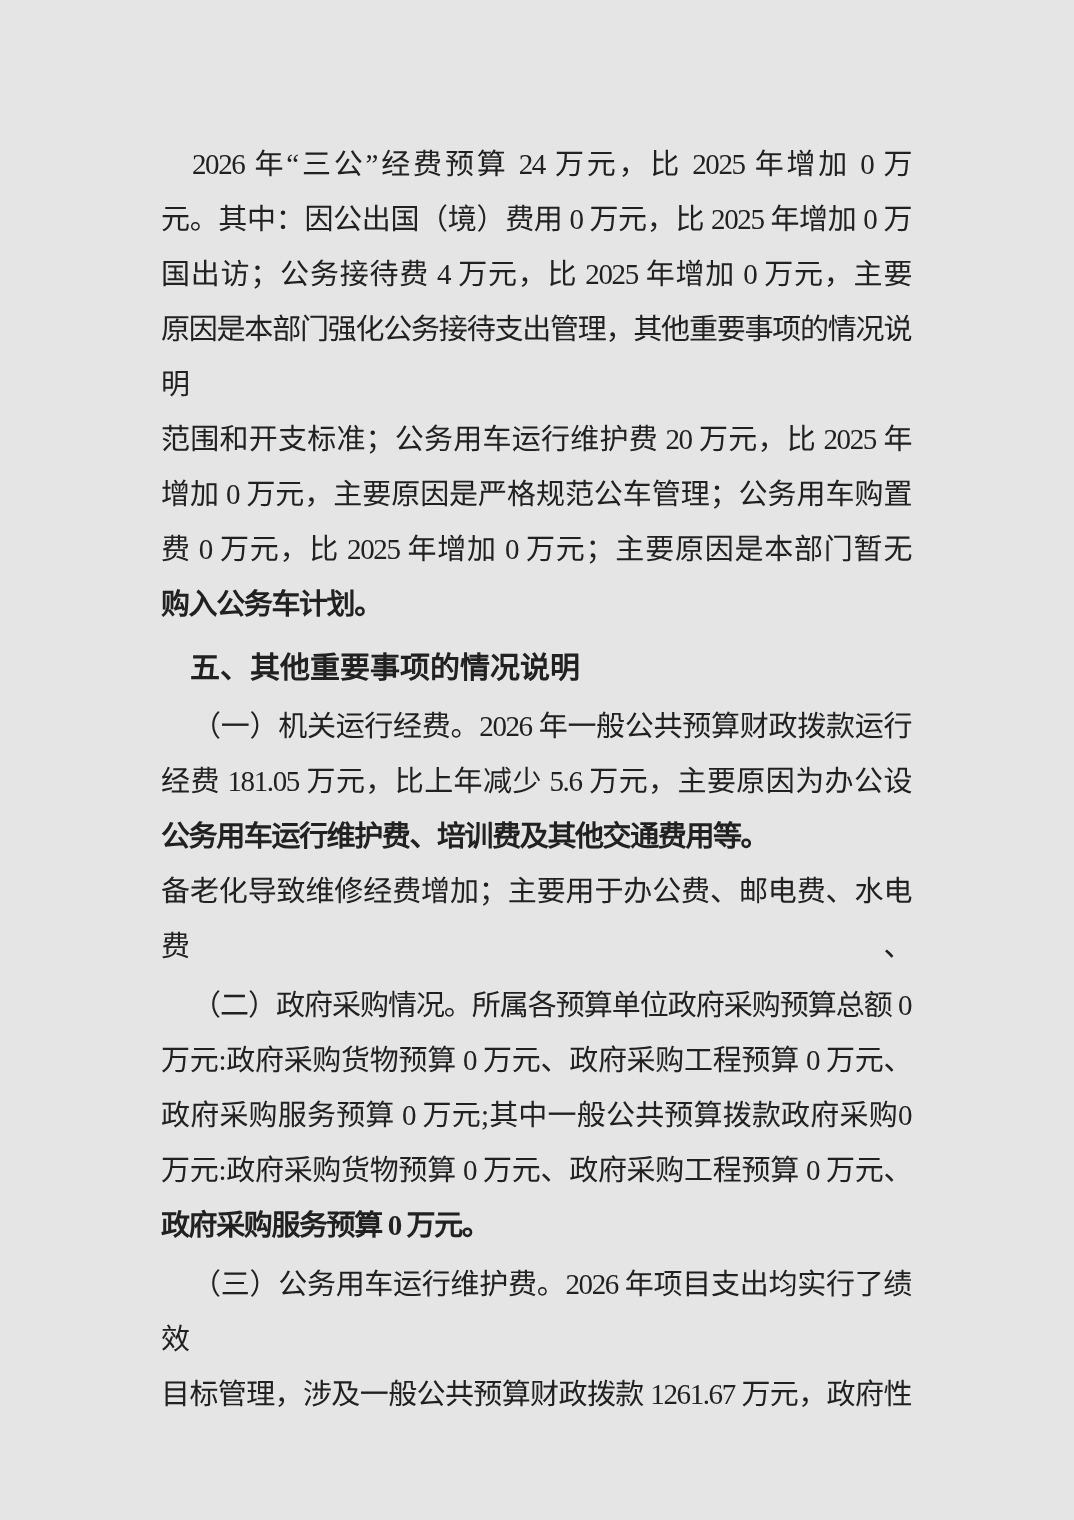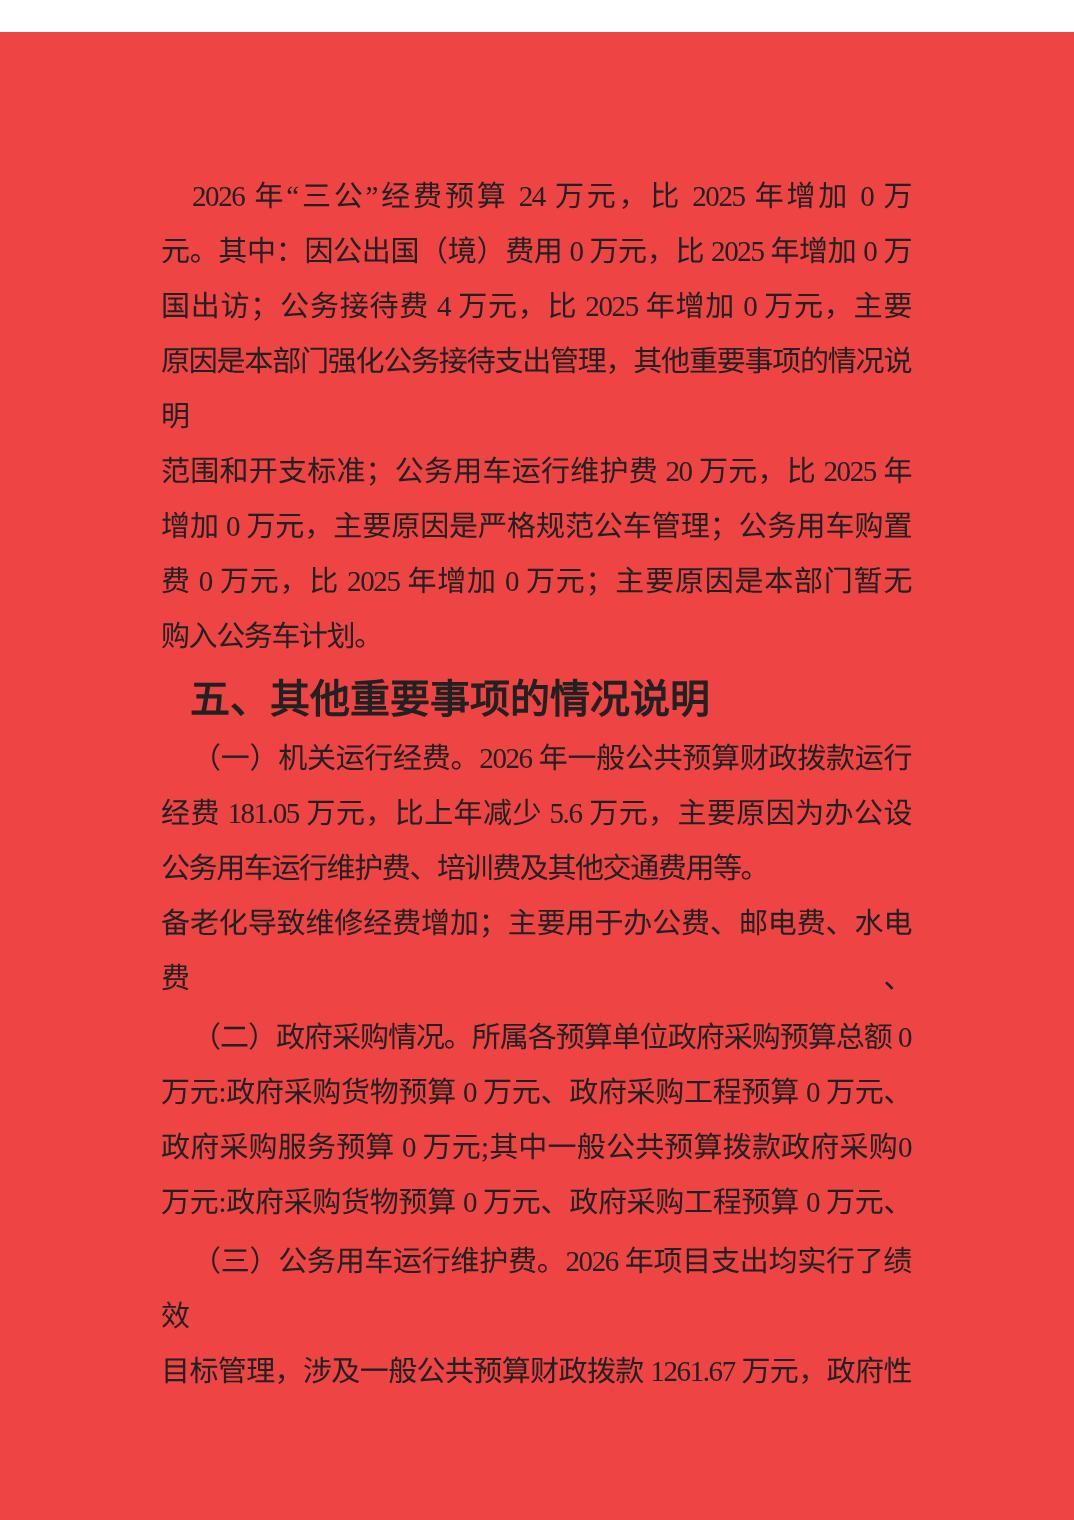--- a/index.html
+++ b/index.html
@@ -9,49 +9,49 @@
   body {
     width: 1074px;
     height: 1520px;
     position: relative;
     overflow: hidden;
     background: #ffffff;
   }
   .page {
     position: absolute;
     inset: 0;
-    background: #ef4444;
-    margin-top: 32px;
+    background: #e5e5e5;
   }
   .doc {
     position: absolute;
     left: 161px;
     top: 137px;
     width: 750px;
     color: #212121;
     font-family: "Liberation Serif", "DejaVu Serif", serif;
     font-size: 29px;
     line-height: 55px;
     letter-spacing: -1.4px;
   }
   .line {
     text-align: justify;
     text-align-last: justify;
     text-justify: inter-character;
   }
   .line.last {
     text-align-last: left;
+    font-weight: bold;
   }
   .indent {
     text-indent: 31px;
   }
   .heading {
     font-family: "Liberation Sans", "DejaVu Sans", sans-serif;
     font-weight: 700;
-    font-size: 40px;
+    font-size: 30px;
     letter-spacing: 0;
     text-align: left;
     text-align-last: left;
     text-indent: 29px;
     margin-top: 8px;
   }
   .para-gap {
     margin-top: 4px;
   }
   .lead {
@@ -83,20 +83,21 @@
       <div class="line">经费 181.05 万元，比上年减少 5.6 万元，主要原因为办公设</div>
       <div class="line last">公务用车运行维护费、培训费及其他交通费用等。</div>
       <div class="line">备老化导致维修经费增加；主要用于办公费、邮电费、水电费、</div>
     </div>
 
     <div class="para-gap">
       <div class="line indent"><span class="lead">（二）政府采购情况。</span><span>所属各预算单位政府采购预算总额 0</span></div>
       <div class="line">万元:政府采购货物预算 0 万元、政府采购工程预算 0 万元、</div>
       <div class="line">政府采购服务预算 0 万元;其中一般公共预算拨款政府采购0</div>
       <div class="line">万元:政府采购货物预算 0 万元、政府采购工程预算 0 万元、</div>
+      <div class="line last">政府采购服务预算 0 万元。</div>
     </div>
 
     <div class="para-gap">
       <div class="line indent"><span class="lead">（三）公务用车运行维护费。</span><span>2026 年项目支出均实行了绩效</span></div>
       <div class="line">目标管理，涉及一般公共预算财政拨款 1261.67 万元，政府性</div>
     </div>
 
   </div>
 </div>
 

